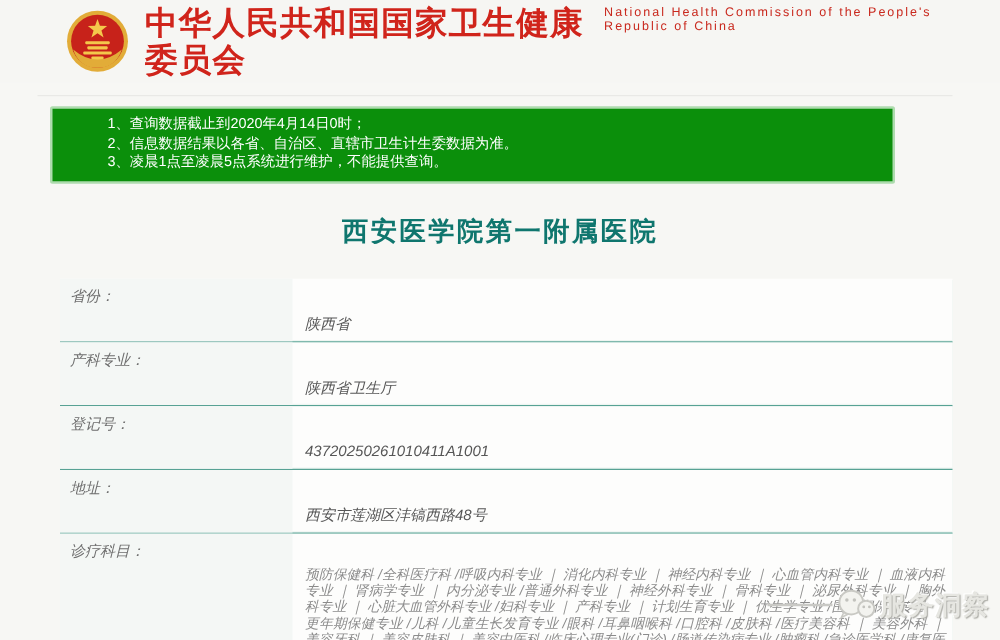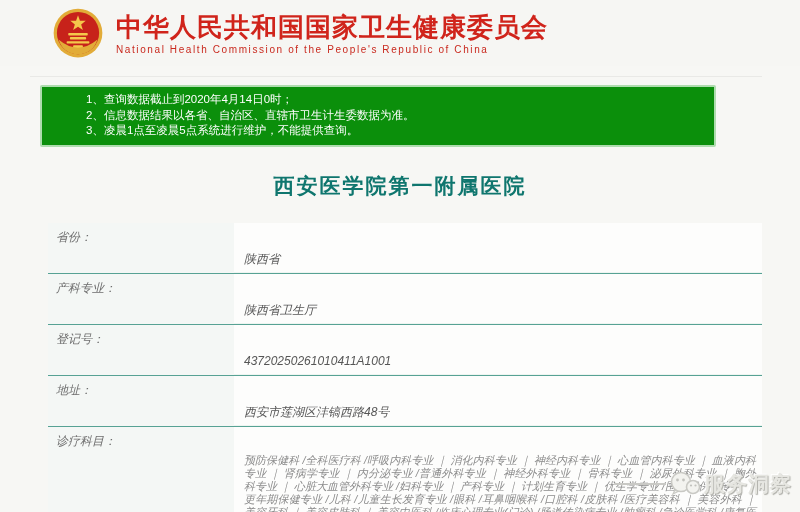--- a/index.html
+++ b/index.html
@@ -12,21 +12,21 @@
   }
   
   .site-header {
     height:66px;
     display:flex;
     align-items:center;
     padding-left:52px;
     background:#f6f6f3;
   }
   .emblem { width:52px; height:52px; flex:0 0 52px; margin-right:12px; }
-  .header-titles { display:flex; flex-direction:column; }
+  .header-titles { display:flex; flex-direction:row; }
   .header-title-cn {
     color:#d0241b;
     font-size:26px;
     font-weight:bold;
     letter-spacing:1px;
     line-height:30px;
   }
   .header-title-en {
     color:#c9291e;
     font-size:10px;

